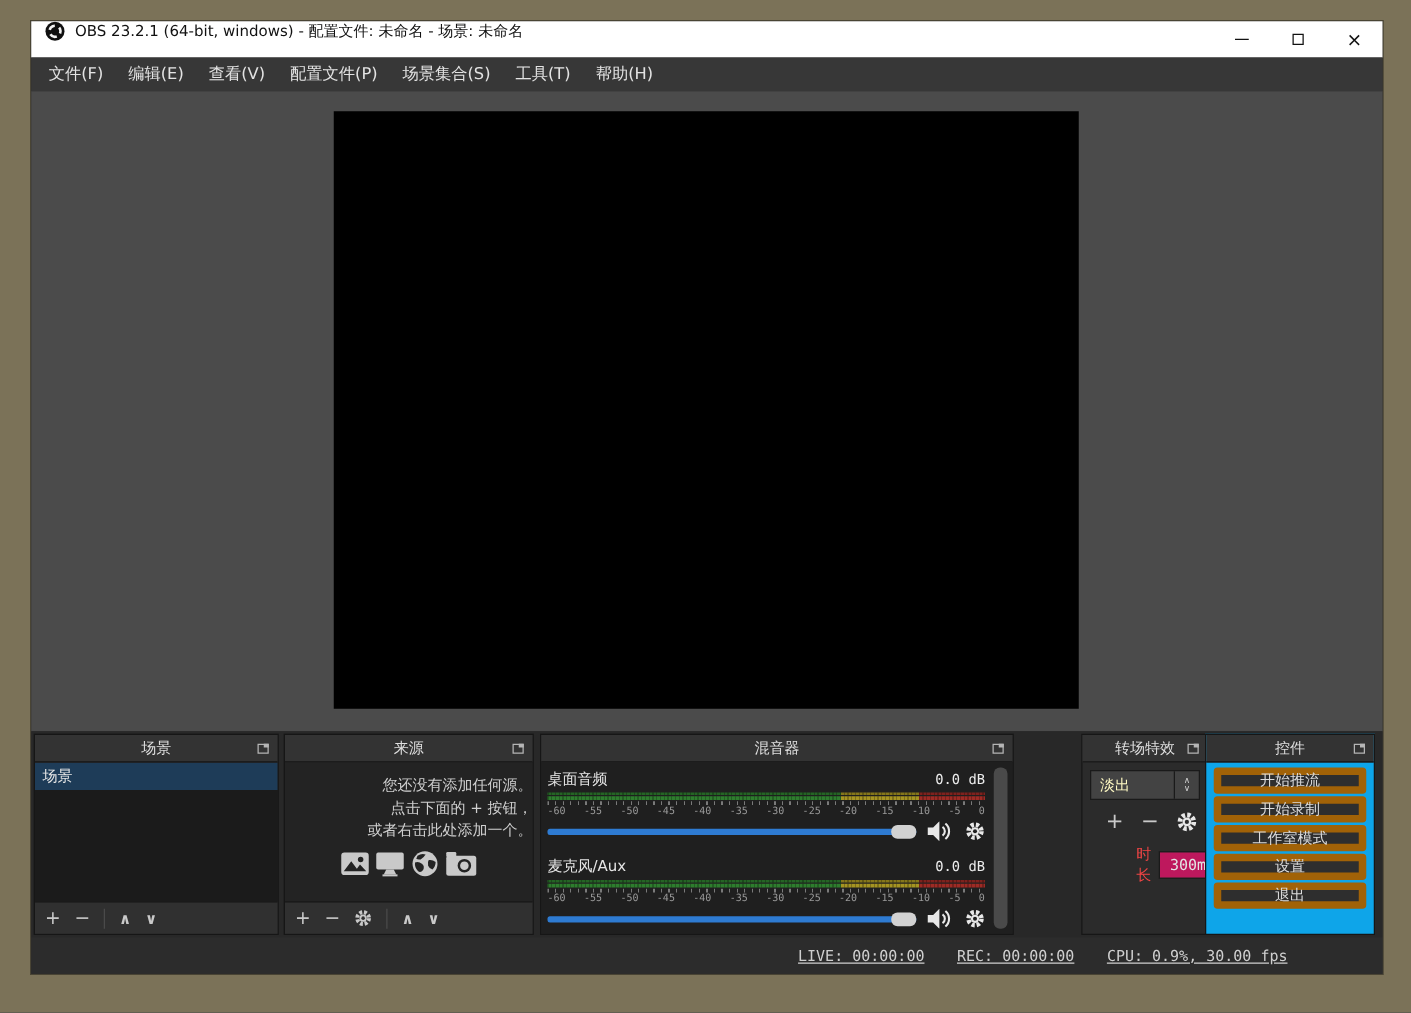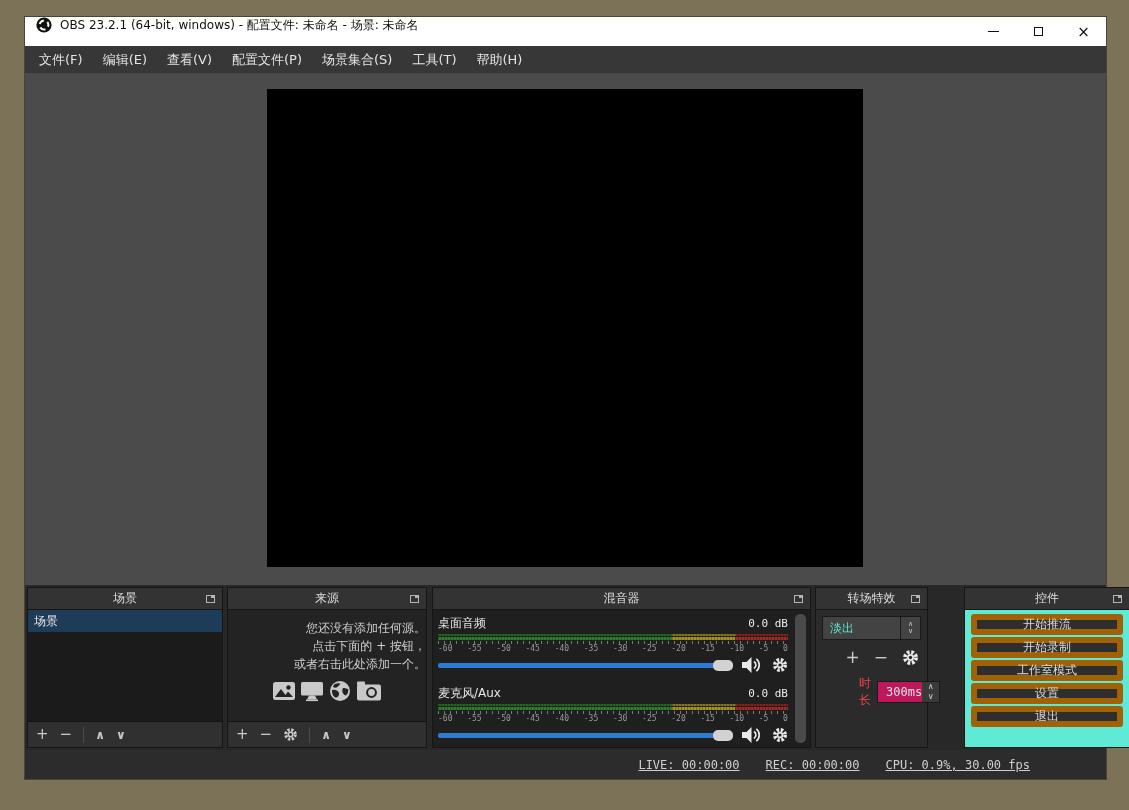--- a/index.html
+++ b/index.html
@@ -36,22 +36,22 @@
   .panel-header { height:22px; background:var(--panel-header,#333333); position:relative;
                   display:flex; align-items:center; justify-content:center; flex:none;
                   border-bottom:1px solid #161616; }
   .panel-header .ptitle { font-size:12px; color:#dfdfdf; }
   .float-icon { position:absolute; right:7px; top:7px; width:9px; height:8px; border:1px solid #b5b5b5; }
   .float-icon::after { content:""; position:absolute; right:-1px; top:-1px; width:4px; height:3px; background:#b5b5b5; }
 
   .p-scenes   { left:2px;   width:196px; }
   .p-sources  { left:202px; width:200px; }
   .p-mixer    { left:407px; width:379px; }
-  .p-trans    { left:790px; width:113px; background:#2b2b2b; }
-  .p-controls { left:939px; width:166px; background:#5eead4; }
+  .p-trans    { left:840px; width:102px; background:#2b2b2b; }
+  .p-controls { left:939px; width:136px; background:#0ea5e9; }
 
   
   .scene-list { flex:1; background:#1b1b1b; }
   .scene-item { height:22px; line-height:22px; padding-left:6px; font-size:12px; color:#e6e6e6;
                 background:var(--selection,#1e3c58); }
   .panel-toolbar { flex:none; height:26px; background:#303030; border-top:1px solid #141414;
                    display:flex; align-items:center; padding:0 8px; gap:11px; }
   .tb-icon { color:#c9c9c9; font-size:15px; line-height:1; display:flex; align-items:center; }
   .tb-icon.small { font-size:12px; font-weight:bold; }
   .tb-sep { width:1px; height:16px; background:#4a4a4a; }
@@ -81,21 +81,21 @@
   .slider { position:relative; flex:1; height:5px; background:var(--accent-blue,#2e7bd2); border-radius:2px; }
   .slider-handle { position:absolute; right:0; top:-3px; width:20px; height:11px; border-radius:5px;
                    background:#d2d2d2; }
   .gear-glyph { color:#e8e8e8; }
   .mixer-scroll { position:absolute; right:4px; top:4px; bottom:4px; width:11px; }
   .mixer-thumb { width:100%; height:100%; background:#4a4a4a; border-radius:5px; }
 
   
   .trans-body { flex:1; padding:6px; }
   .dropdown { height:24px; border:1px solid #1a1a1a; background:#434343; display:flex; align-items:center; }
-  .dd-value { flex:1; font-size:12px; color:#5eead4; padding-left:7px; }
+  .dd-value { flex:1; font-size:12px; color:#fef9c3; padding-left:7px; }
   .dd-spin { width:20px; height:100%; border-left:1px solid #1a1a1a; display:flex; flex-direction:column;
              align-items:center; justify-content:center; color:#cfcfcf; font-size:7px; line-height:7px; }
   .trans-tools { display:flex; justify-content:flex-end; align-items:center; gap:14px; margin-top:9px;
                  padding-right:2px; }
   .trans-tools .tb-icon { font-size:17px; }
   .dur-row { display:flex; align-items:center; margin-top:9px; }
   .dur-label { font-size:12px; color:#ef4444; margin-right:6px;padding-left:37px; }
   .spinbox { flex:1; height:22px; display:flex; border:1px solid #1a1a1a; }
   .spin-value { flex:1; background:#be185d; color:#e3e3e3; font-size:12px;
                 font-family:"DejaVu Sans Mono",monospace; display:flex; align-items:center; padding-left:8px; }

